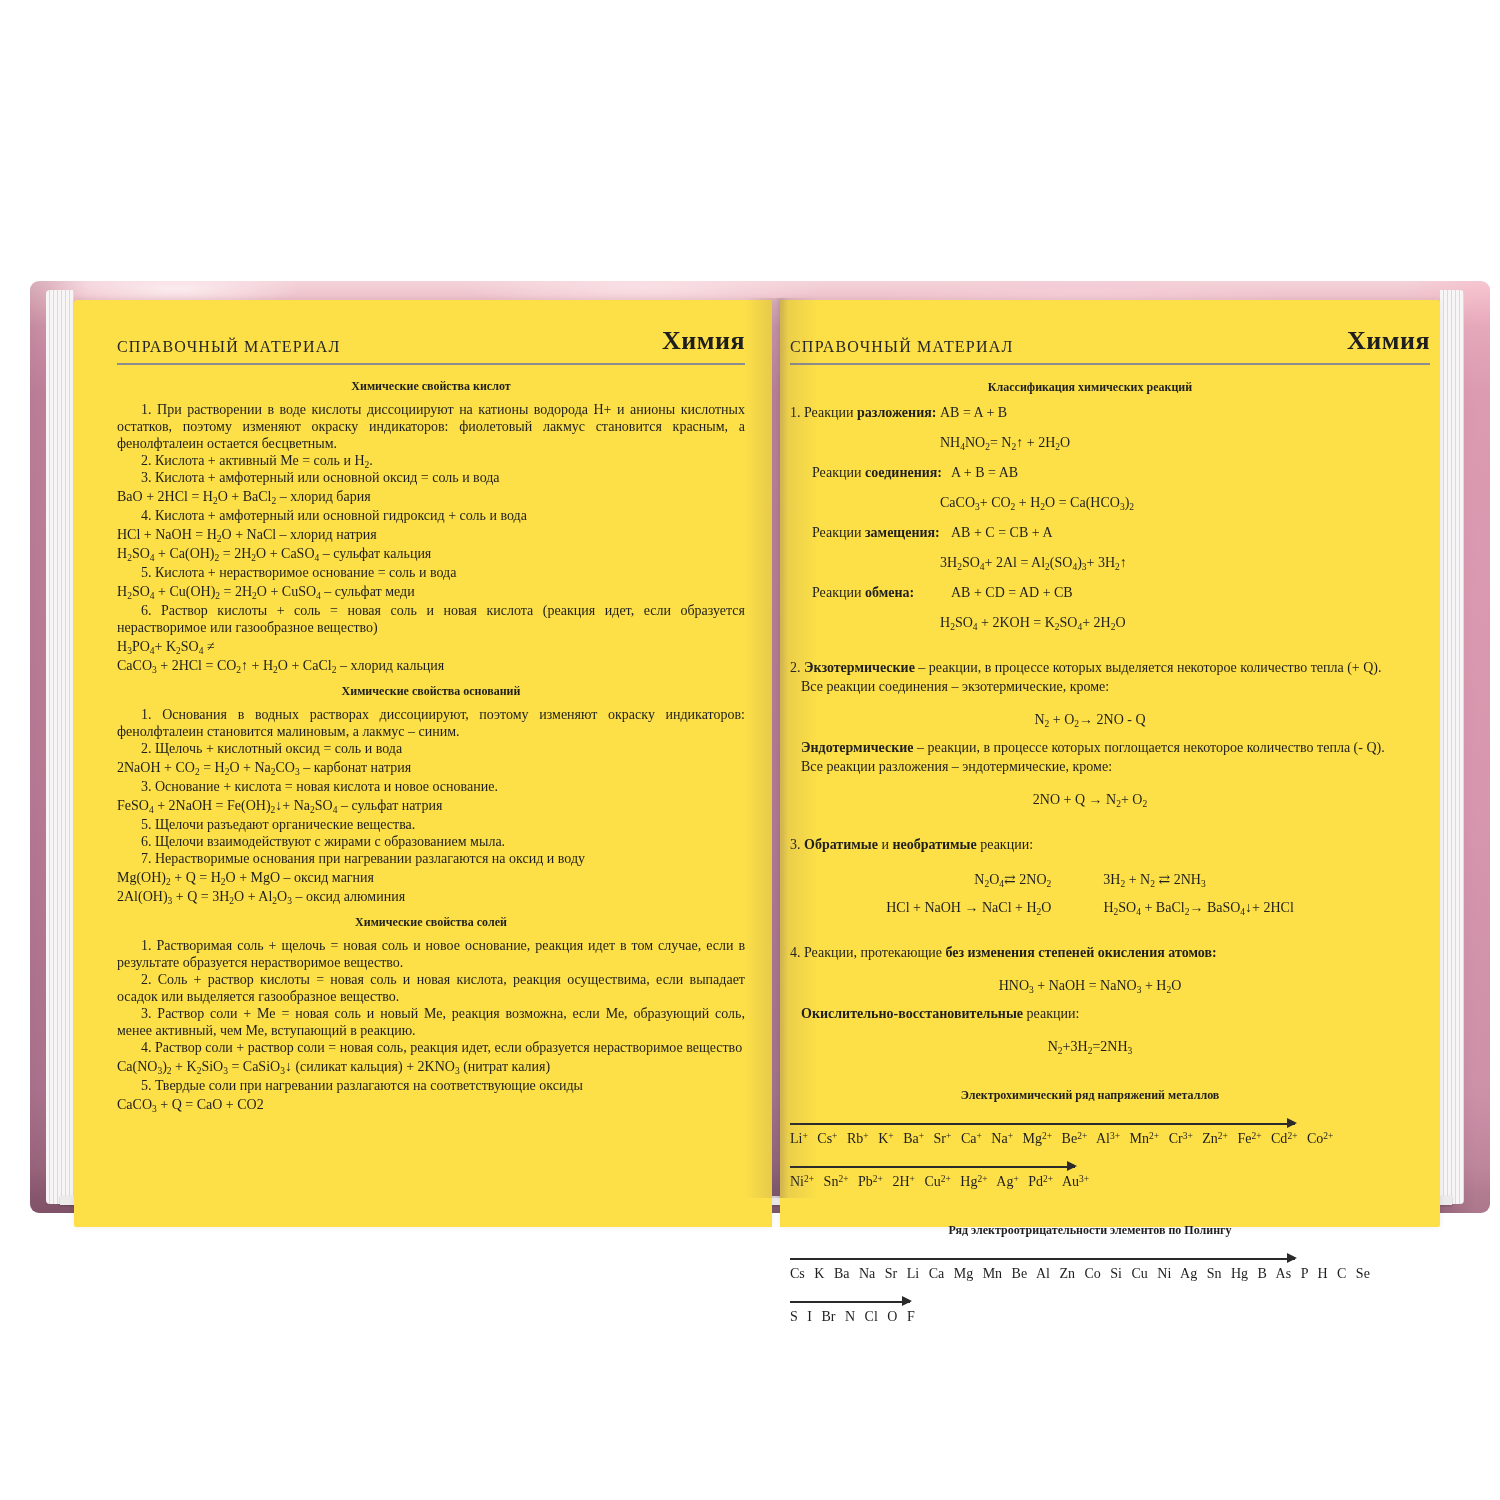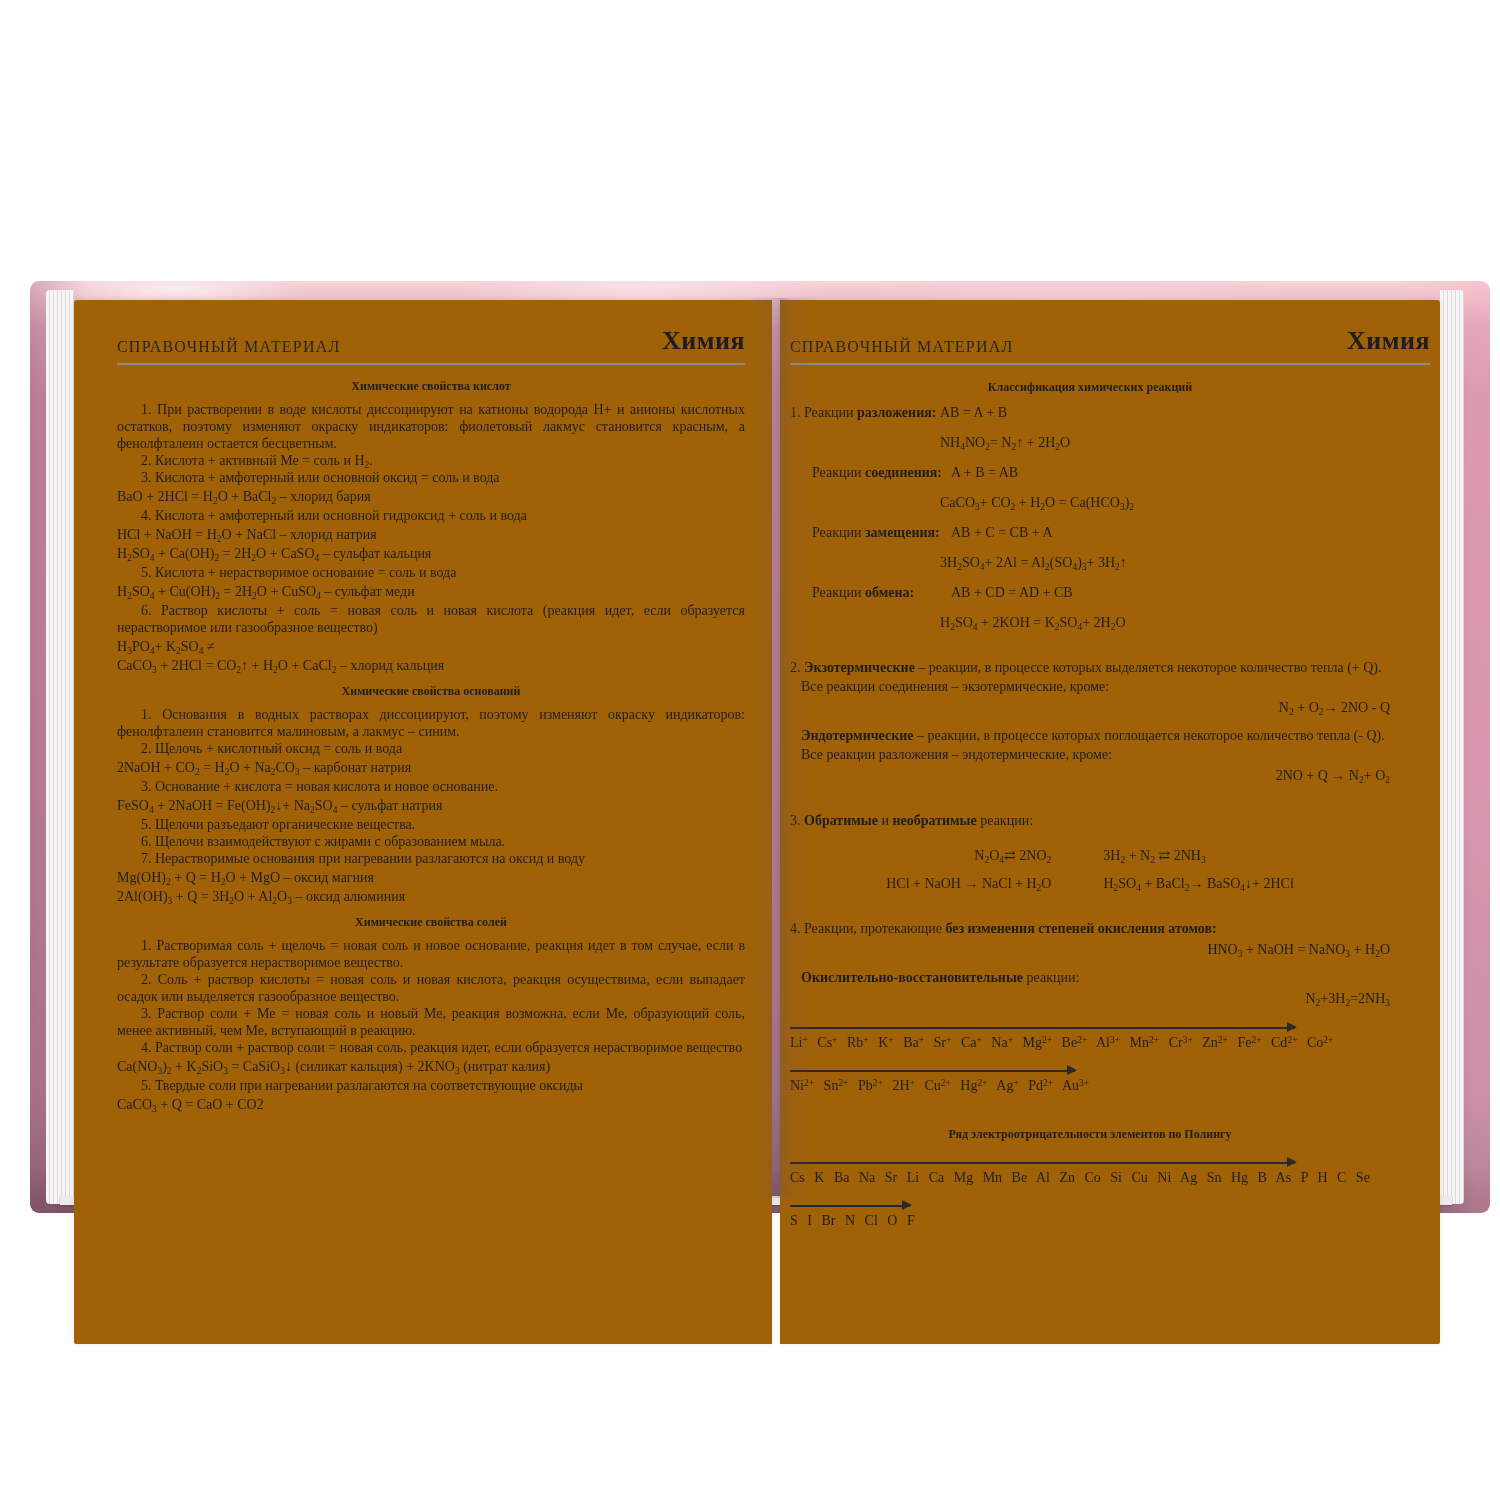--- a/index.html
+++ b/index.html
@@ -14,40 +14,40 @@
       radial-gradient(300px 70px at 55% 100%, rgba(133,98,120,.5), rgba(133,98,120,0) 70%),
       radial-gradient(200px 50px at 88% 99%, rgba(156,116,140,.55), rgba(156,116,140,0) 70%),
       linear-gradient(90deg, rgba(146,86,112,.30) 0, rgba(146,86,112,0) 4%, rgba(255,255,255,0) 94%, rgba(247,178,196,.40) 99%),
       linear-gradient(180deg,#f4d3d9 0%,#edc0ca 2%,#d9a0b4 5%,#c98ba4 12%,#c2849e 55%,#b07a94 87%,#99697f 95%,#83576c 98%,#7a5166 100%);}
   .stack-left{position:absolute;left:46px;top:290px;width:28px;height:914px;border-radius:4px 0 0 4px;
       background:repeating-linear-gradient(90deg,#f7f5f6 0 3px,#ddd8db 3px 4px);}
   .stack-right{position:absolute;left:1440px;top:290px;width:24px;height:914px;border-radius:0 4px 4px 0;
       background:repeating-linear-gradient(90deg,#f7f5f6 0 3px,#ddd8db 3px 4px);}
   .stack-bottom{position:absolute;left:60px;top:1196px;width:1392px;height:9px;background:#edeaec;
       box-shadow:0 1px 2px rgba(60,40,55,.35);}
-  .sheet{position:absolute;top:300px;height:1044px;background:#a16207;box-shadow:0 0 6px rgba(0,0,0,.08);}
+  .sheet{position:absolute;top:300px;height:927px;background:#fde047;box-shadow:0 0 6px rgba(0,0,0,.08);}
   .sheet-left{left:74px;width:698px;border-radius:3px 0 0 2px;}
   .sheet-right{left:780px;width:660px;border-radius:0 3px 2px 0;}
   .sheet-left .inner{padding:0 27px 0 43px;}
   .sheet-right .inner{padding:0 10px 0 10px;}
   .pagehead{display:flex;justify-content:space-between;align-items:flex-end;padding-top:26px;}
   .hdr-left{font-size:16px;letter-spacing:1.2px;color:#262626;}
   .hdr-right{font-size:26px;font-weight:bold;letter-spacing:.5px;}
   .rule{height:2px;background:#8d8d8d;margin-top:7px;}
   .gutter{position:absolute;left:744px;top:298px;width:74px;height:900px;pointer-events:none;
       background:linear-gradient(90deg,rgba(0,0,0,0) 0%,rgba(106,80,96,.16) 40%,rgba(106,80,96,.30) 50%,rgba(106,80,96,.12) 60%,rgba(0,0,0,0) 100%);}
   .content{font-size:14px;}
   .sheet-left .content{line-height:17px;}
   .sheet-right .content{line-height:19px;width:600px;}
   .heading{text-align:center;font-weight:bold;font-size:12px;margin:9px 0 6px;}
   .content > .heading:first-child{margin-top:13px;}
   .sheet-left .p{text-align:justify;text-indent:24px;}
   .sheet-left .formula{text-align:left;margin:2px 0;}
   .sheet-right .p{text-align:left;}
-  .sheet-right .formula{text-align:right;margin:2px 0 9px;}
+  .sheet-right .formula{text-align:center;margin:14px 0 9px;}
   .labelrow{display:grid;grid-template-columns:150px 1fr;margin-bottom:11px;}
   .labelrow.ind .lbl{padding-left:11px;}
   .pair{display:flex;justify-content:center;gap:52px;margin-bottom:9px;}
   .ind{padding-left:11px;}
   .mt-xl{margin-top:26px;}
   .mt-lg{margin-top:16px;}
   .heading.mt-xl{margin-top:30px;}
   .arrow{height:12px;margin:8px 0 4px;}
   .arrow-line{display:inline-block;height:2px;background:#2a2a2a;position:relative;vertical-align:middle;}
   .arrow.long .arrow-line{width:505px;}
@@ -165,20 +165,21 @@
           <span>3H<sub>2</sub> + N<sub>2</sub> ⇄ 2NH<sub>3</sub></span>
         </div>
         <div class="pair">
           <span>HCl + NaOH → NaCl + H<sub>2</sub>O</span>
           <span>H<sub>2</sub>SO<sub>4</sub> + BaCl<sub>2</sub>→ BaSO<sub>4</sub>↓+ 2HCl</span>
         </div>
         <div class="p mt-xl">4. Реакции, протекающие <b>без изменения степеней окисления атомов:</b></div>
         <div class="formula">HNO<sub>3</sub> + NaOH = NaNO<sub>3</sub> + H<sub>2</sub>O</div>
         <div class="p ind"><b>Окислительно-восстановительные</b> реакции:</div>
         <div class="formula">N<sub>2</sub>+3H<sub>2</sub>=2NH<sub>3</sub></div>
+        <div class="heading mt-xl">Электрохимический  ряд напряжений металлов</div>
         <div class="arrow long"><span class="arrow-line"></span></div>
         <div class="series">Li<sup>+</sup> Cs<sup>+</sup> Rb<sup>+</sup> K<sup>+</sup> Ba<sup>+</sup> Sr<sup>+</sup> Ca<sup>+</sup> Na<sup>+</sup> Mg<sup>2+</sup> Be<sup>2+</sup> Al<sup>3+</sup> Mn<sup>2+</sup> Cr<sup>3+</sup> Zn<sup>2+</sup> Fe<sup>2+</sup> Cd<sup>2+</sup> Co<sup>2+</sup></div>
         <div class="arrow medium"><span class="arrow-line"></span></div>
         <div class="series">Ni<sup>2+</sup> Sn<sup>2+</sup> Pb<sup>2+</sup> 2H<sup>+</sup> Cu<sup>2+</sup> Hg<sup>2+</sup> Ag<sup>+</sup> Pd<sup>2+</sup> Au<sup>3+</sup></div>
         <div class="heading mt-xl">Ряд электроотрицательности элементов по Полингу</div>
         <div class="arrow long"><span class="arrow-line"></span></div>
         <div class="series">Cs K Ba Na Sr Li Ca Mg Mn Be Al Zn Co Si Cu Ni Ag Sn Hg B As P H C Se</div>
         <div class="arrow short"><span class="arrow-line"></span></div>
         <div class="series">S I Br N Cl O F</div>
       </div>

